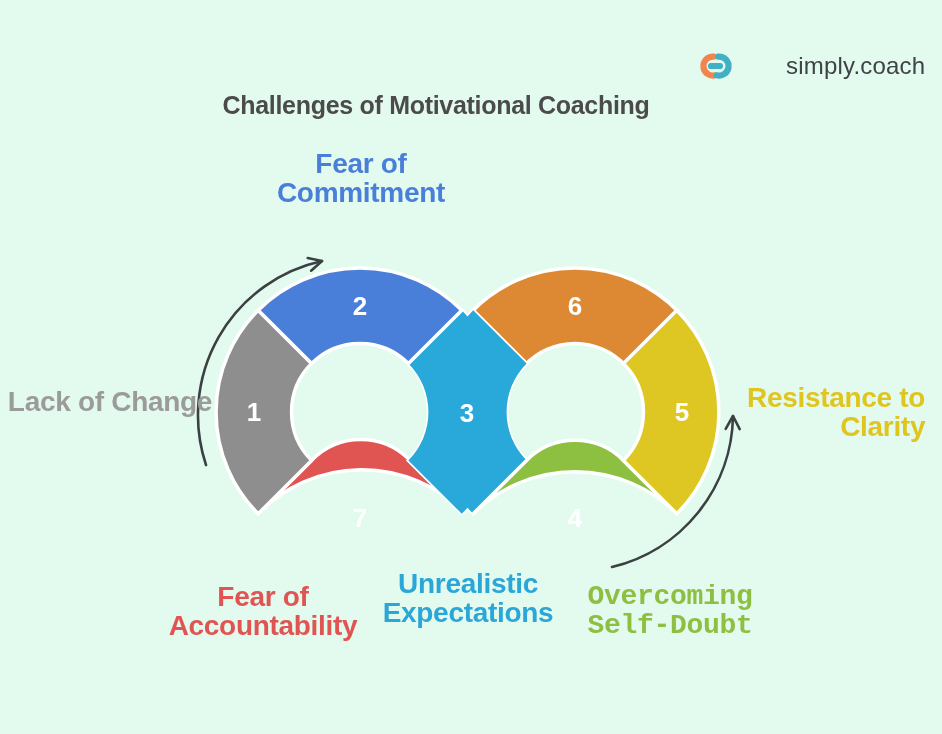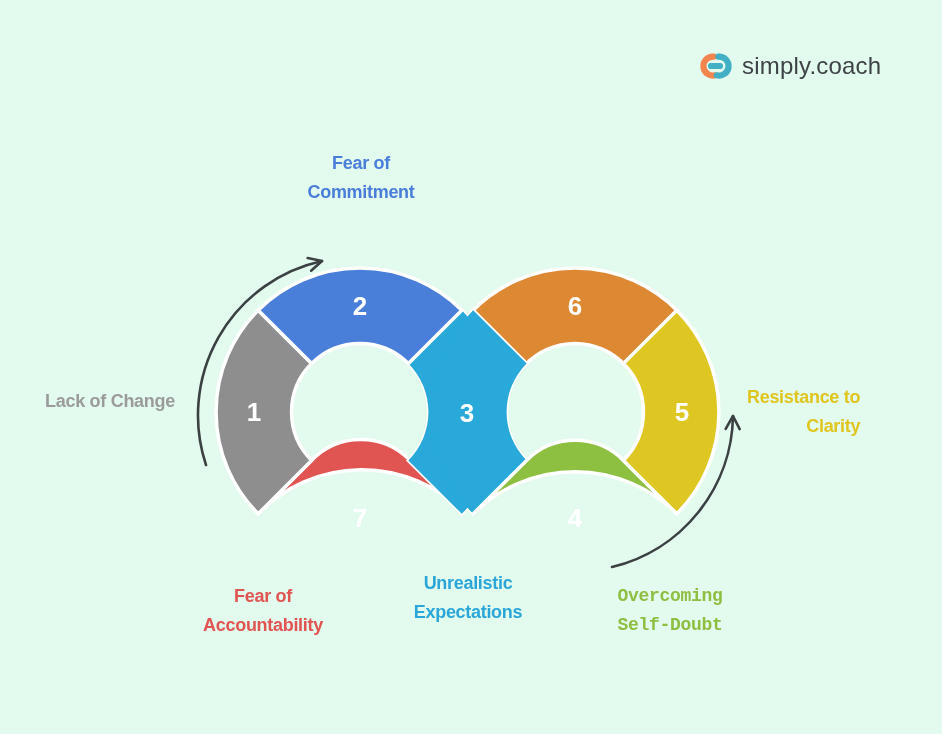--- a/index.html
+++ b/index.html
@@ -14,54 +14,55 @@
   .seg{stroke:#ffffff;stroke-width:3.5;}
   .segfill{stroke:none;}
   .arrow{fill:none;stroke:#3b4043;stroke-width:2.6;stroke-linecap:round;stroke-linejoin:round;}
   .num{
     font-family:"Liberation Sans",sans-serif;
     font-weight:bold;font-size:26px;fill:#ffffff;
     text-anchor:middle;
   }
   .lbl{
     position:absolute;
-    font-weight:bold;font-size:18px;line-height:29px;
+    font-weight:bold;font-size:28px;line-height:29px;
     letter-spacing:-0.3px;
     text-align:center;white-space:nowrap;
     transform:translateX(-50%);
   }
   .lbl.left-align{transform:none;text-align:right;}
   .title{
     position:absolute;left:436px;top:91px;
     transform:translateX(-50%);
     font-weight:bold;font-size:25px;letter-spacing:-0.3px;
     color:#4b4b4b;white-space:nowrap;
   }
   .logo{
     position:absolute;left:697px;top:47px;
     display:flex;align-items:center;gap:7px;
   }
   .logo-text{
-    font-size:24px;font-weight:500;color:#3e4347;letter-spacing:0.2px;
+    font-size:24px;font-weight:500;color:#3e4347;letter-spacing:0.2px;margin-left:44px;
   }
 </style>
 </head>
 <body>
 
 <div id="canvas">
 
   <div class="logo">
     <svg width="38" height="38" viewBox="0 0 38 38">
       <path d="M16.6 9.6 A9.5 9.5 0 1 0 18.2 28.3" fill="none" stroke="#f2854d" stroke-width="6.2" stroke-linecap="round"></path>
       <path d="M21.4 9.6 A9.5 9.5 0 1 1 19.8 28.3" fill="none" stroke="#41b0c5" stroke-width="6.2" stroke-linecap="round"></path>
       <path d="M14 19 L23 19" fill="none" stroke="#41b0c5" stroke-width="6.2" stroke-linecap="round"></path>
     </svg>
     <span class="logo-text">simply.coach</span>
   </div>
 
+  <div class="title">Challenges of Motivational Coaching</div>
 
   <svg id="diagram-svg" width="942" height="734" viewBox="0 0 942 734">
     <defs>
       <mask id="cutL" maskUnits="userSpaceOnUse" x="0" y="0" width="942" height="734">
         <rect x="0" y="0" width="942" height="734" fill="#fff"></rect>
         <circle cx="360" cy="412" r="146" fill="#000"></circle>
       </mask>
       <mask id="cutR" maskUnits="userSpaceOnUse" x="0" y="0" width="942" height="734">
         <rect x="0" y="0" width="942" height="734" fill="#fff"></rect>
         <circle cx="575" cy="412" r="146" fill="#000"></circle>

